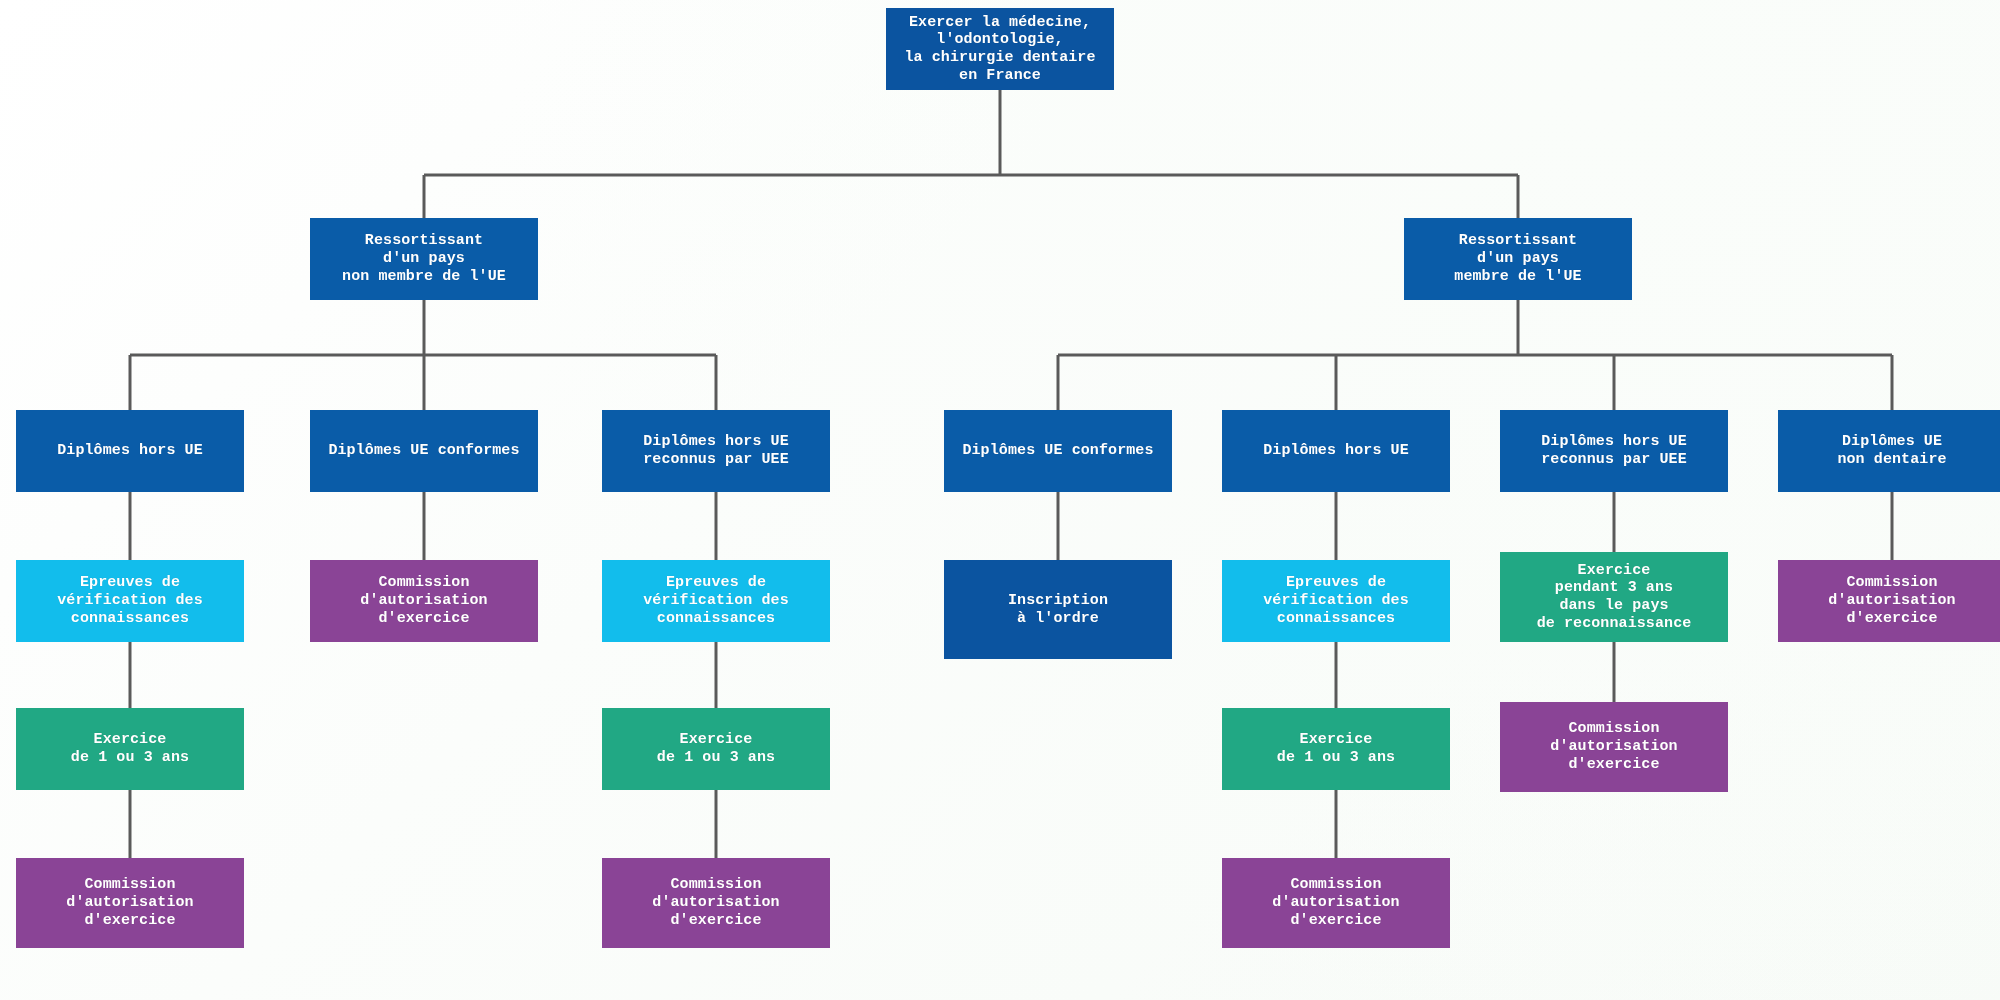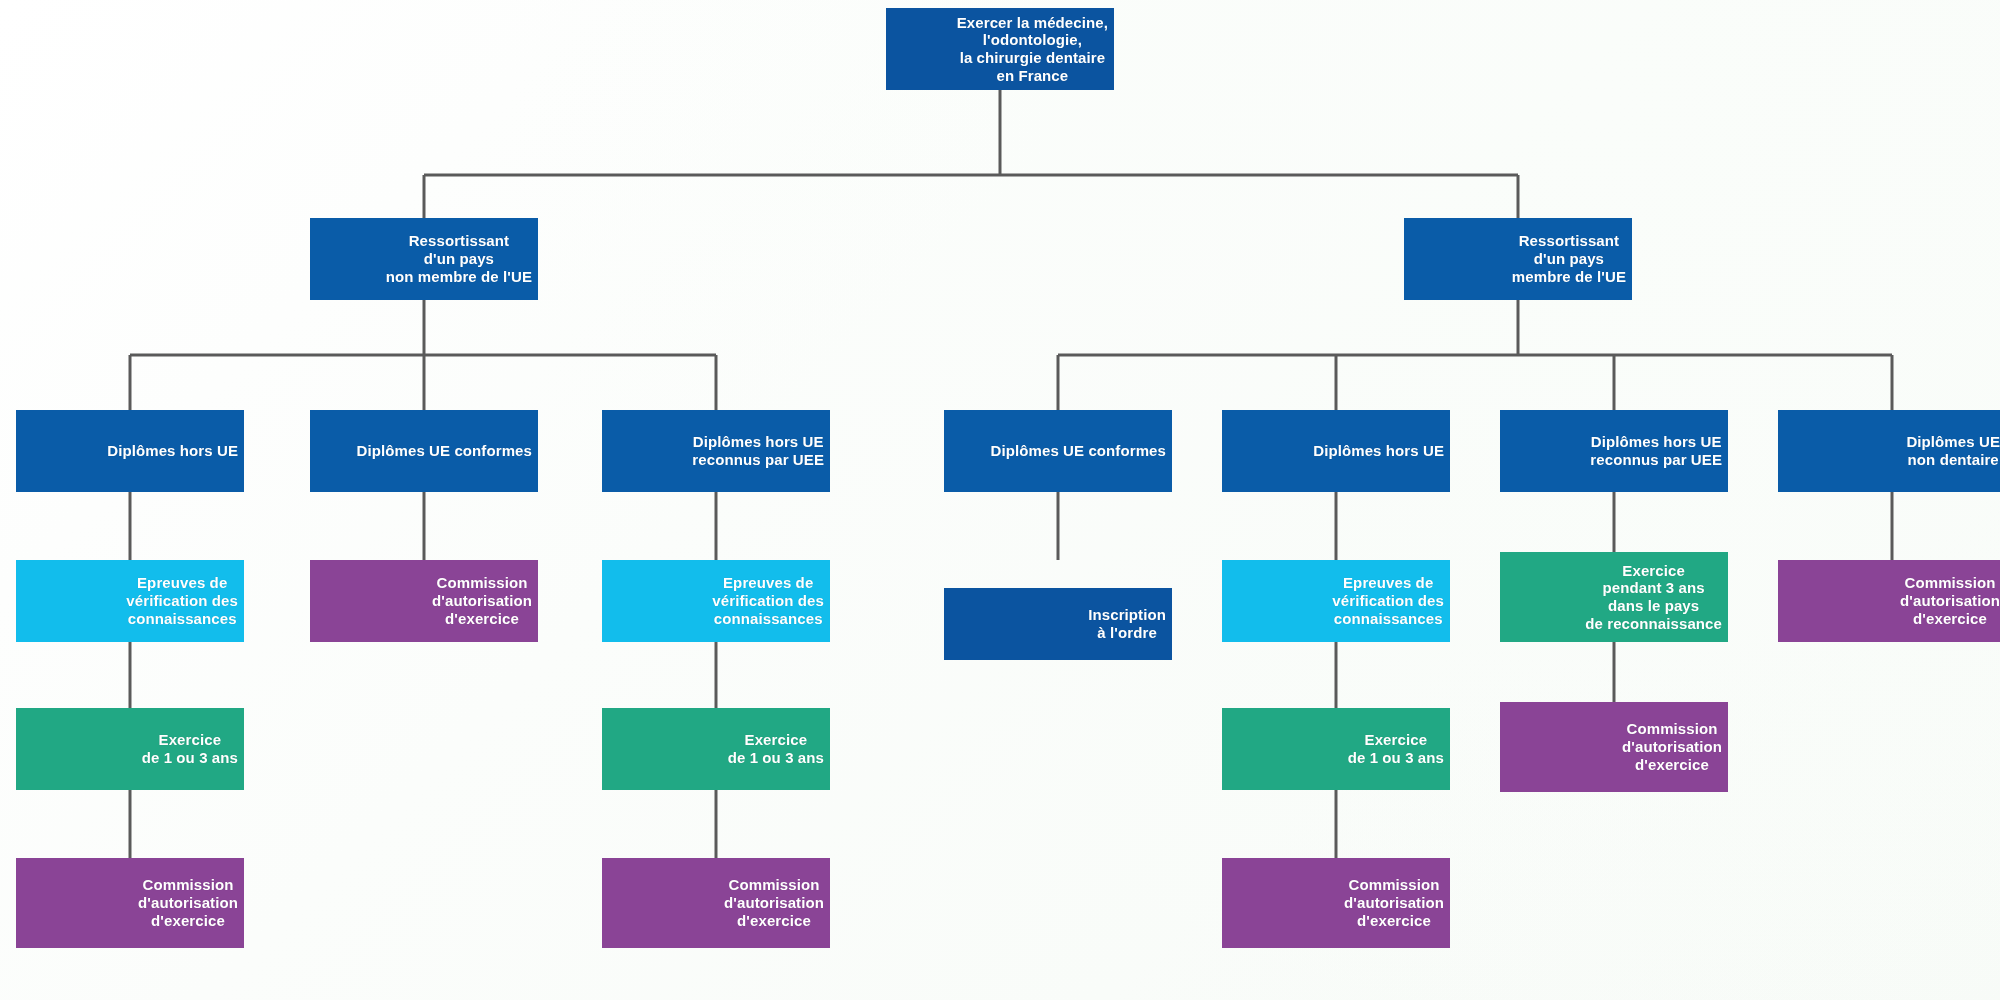--- a/index.html
+++ b/index.html
@@ -29,30 +29,31 @@
     position: absolute;
     left: 0;
     top: 0;
     width: 2000px;
     height: 1000px;
   }
   .node {
     position: absolute;
     display: flex;
     align-items: center;
-    justify-content: flex-end;
+    justify-content: center;
     text-align: center;
     color: #ffffff;
     font-weight: bold;
     font-size: 15px;
     line-height: 1.18;
     letter-spacing: 0.1px;
     box-sizing: border-box;
     padding: 4px 6px;
     text-shadow: 0 0 1px rgba(0,0,0,0.18);
+    font-family: Liberation Mono, monospace;
   }
   .node-label {
     white-space: pre-line;
     display: block;
   }
 </style>
 </head>
 <body>
 
 <div id="canvas">
@@ -139,21 +140,21 @@
       <div class="node" style="left: 310px; top: 560px; width: 228px; height: 82px; background: rgb(138, 68, 150); font-size: 15px;">
         <span class="node-label">Commission
 d'autorisation
 d'exercice</span>
       </div>
       <div class="node" style="left: 602px; top: 560px; width: 228px; height: 82px; background: rgb(18, 189, 236); font-size: 15px;">
         <span class="node-label">Epreuves de
 vérification des
 connaissances</span>
       </div>
-      <div class="node" style="left: 944px; top: 560px; width: 228px; height: 72px; background: rgb(11, 84, 160); font-size: 15px; margin-top: 28px;">
+      <div class="node" style="left: 944px; top: 560px; width: 228px; height: 99px; background: rgb(11, 84, 160); font-size: 15px;">
         <span class="node-label">Inscription
 à l'ordre</span>
       </div>
       <div class="node" style="left: 1222px; top: 560px; width: 228px; height: 82px; background: rgb(18, 189, 236); font-size: 15px;">
         <span class="node-label">Epreuves de
 vérification des
 connaissances</span>
       </div>
       <div class="node" style="left: 1500px; top: 552px; width: 228px; height: 90px; background: rgb(33, 168, 132); font-size: 15px;">
         <span class="node-label">Exercice

